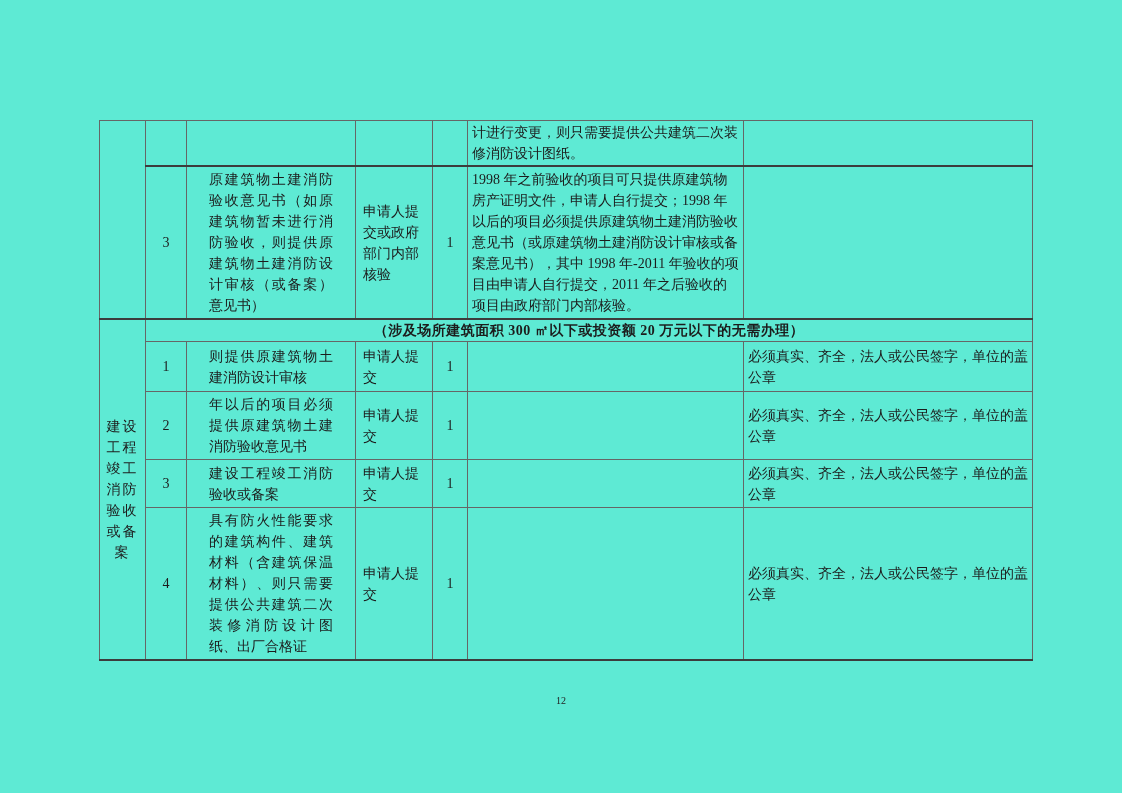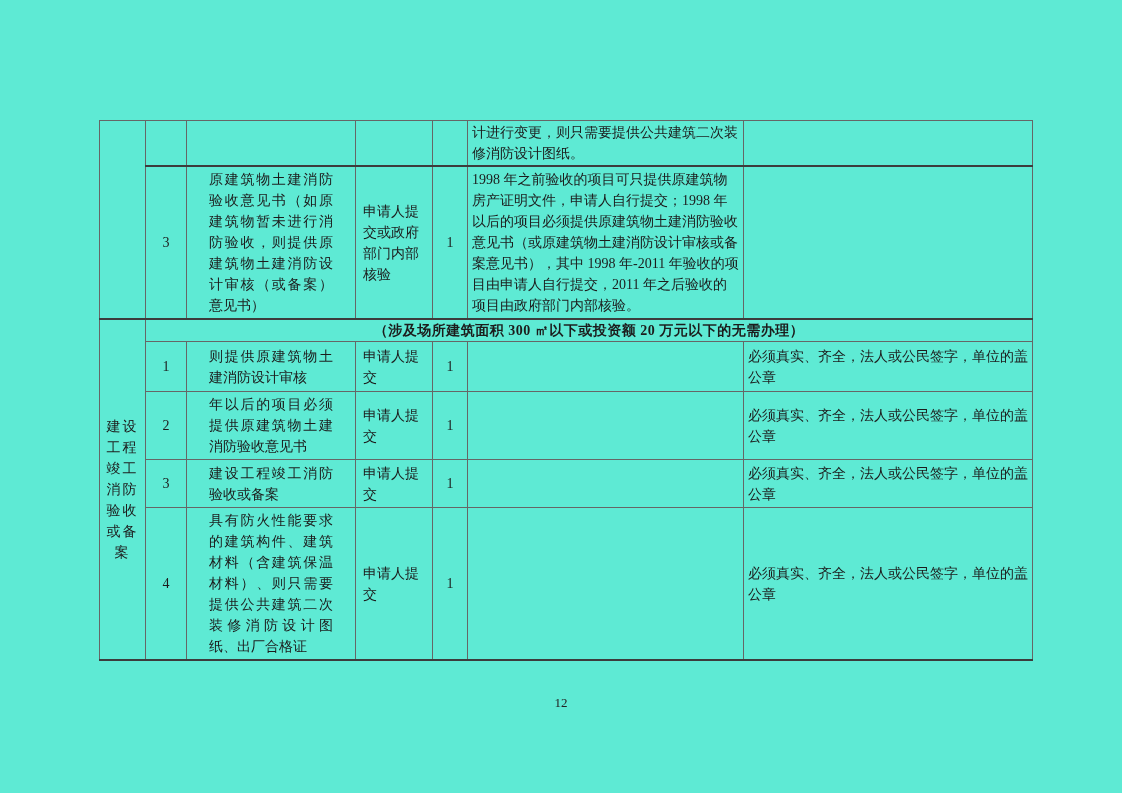--- a/index.html
+++ b/index.html
@@ -71,21 +71,21 @@
   tr.row-l3        { height: 48px; }
   tr.row-l4        { height: 127px; }
   .bt-thick { border-top: 2px solid #3c3c3c !important; }
   .bb-thick { border-bottom: 2px solid #3c3c3c !important; }
   .page-footer {
     position: absolute;
     left: 0;
     right: 0;
     top: 695px;
     text-align: center;
-    font-size: 13px;
+    font-size: 10px;
     color: #222222;
   }
 </style>
 </head>
 <body>
 
 <div class="page">
 
   <table class="doc-table">
     <colgroup>

